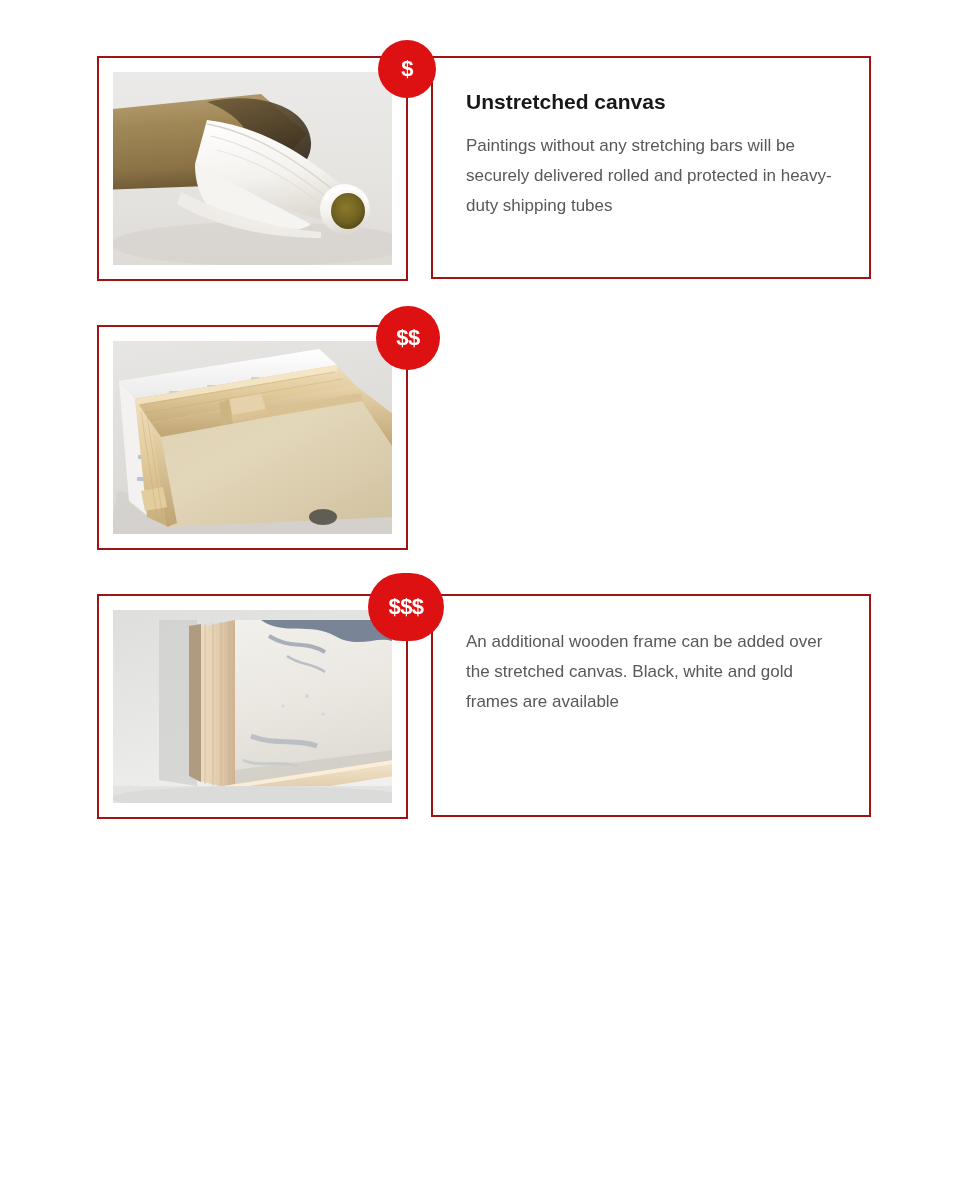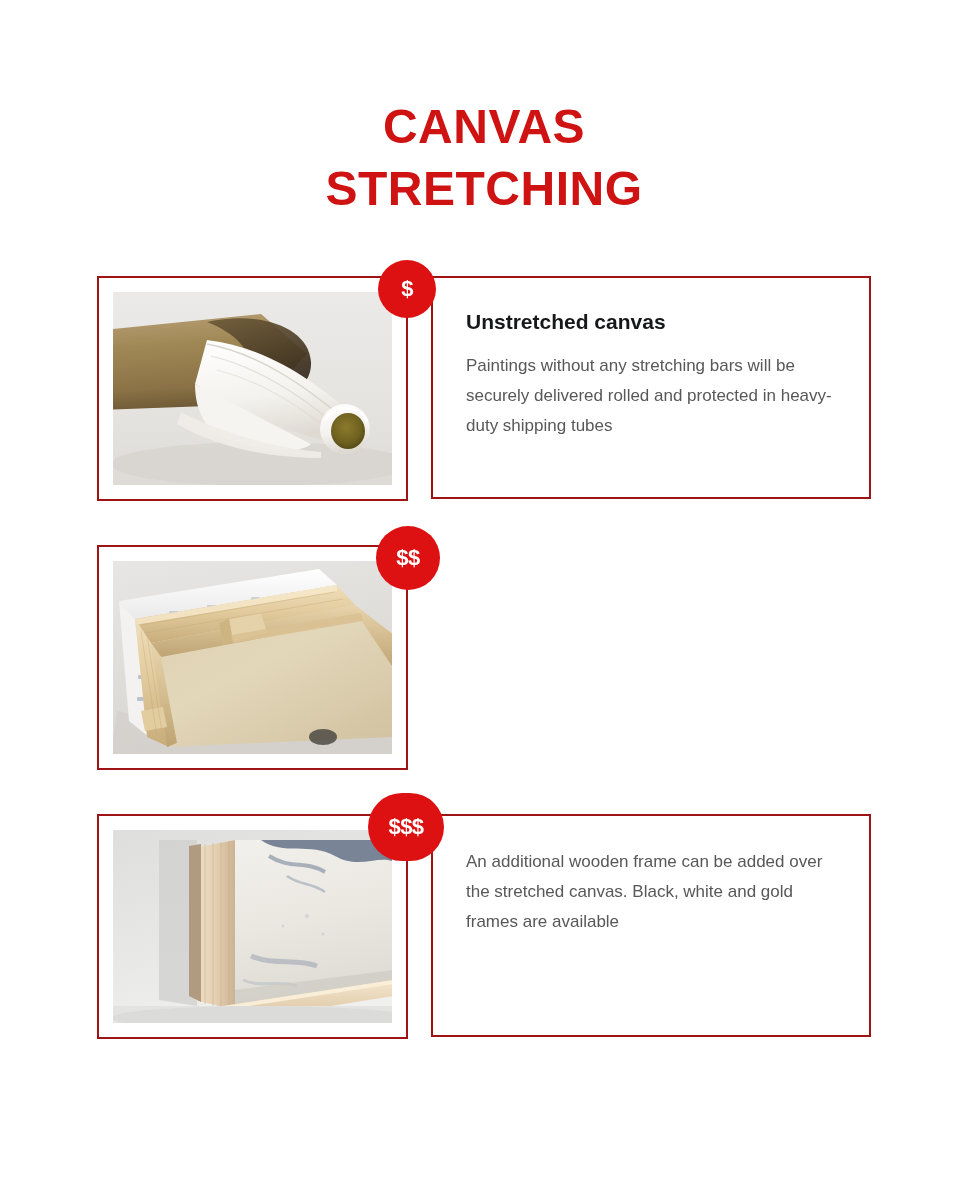--- a/index.html
+++ b/index.html
@@ -115,24 +115,20 @@
     color: #585858;
     margin: 0;
     max-width: 380px;
   }
 </style>
 </head>
 <body>
 
 <div class="page">
 
-  <div class="title-block">
-    <span class="title-line">CANVAS</span>
-    <span class="title-line">STRETCHING</span>
-  </div>
 
   <div class="rows">
 
     <div class="row">
 
       <div class="media-card">
         <div class="badge b1">$</div>
 
         <div class="photo">
           <svg viewBox="0 0 283 193" preserveAspectRatio="xMidYMid slice">

